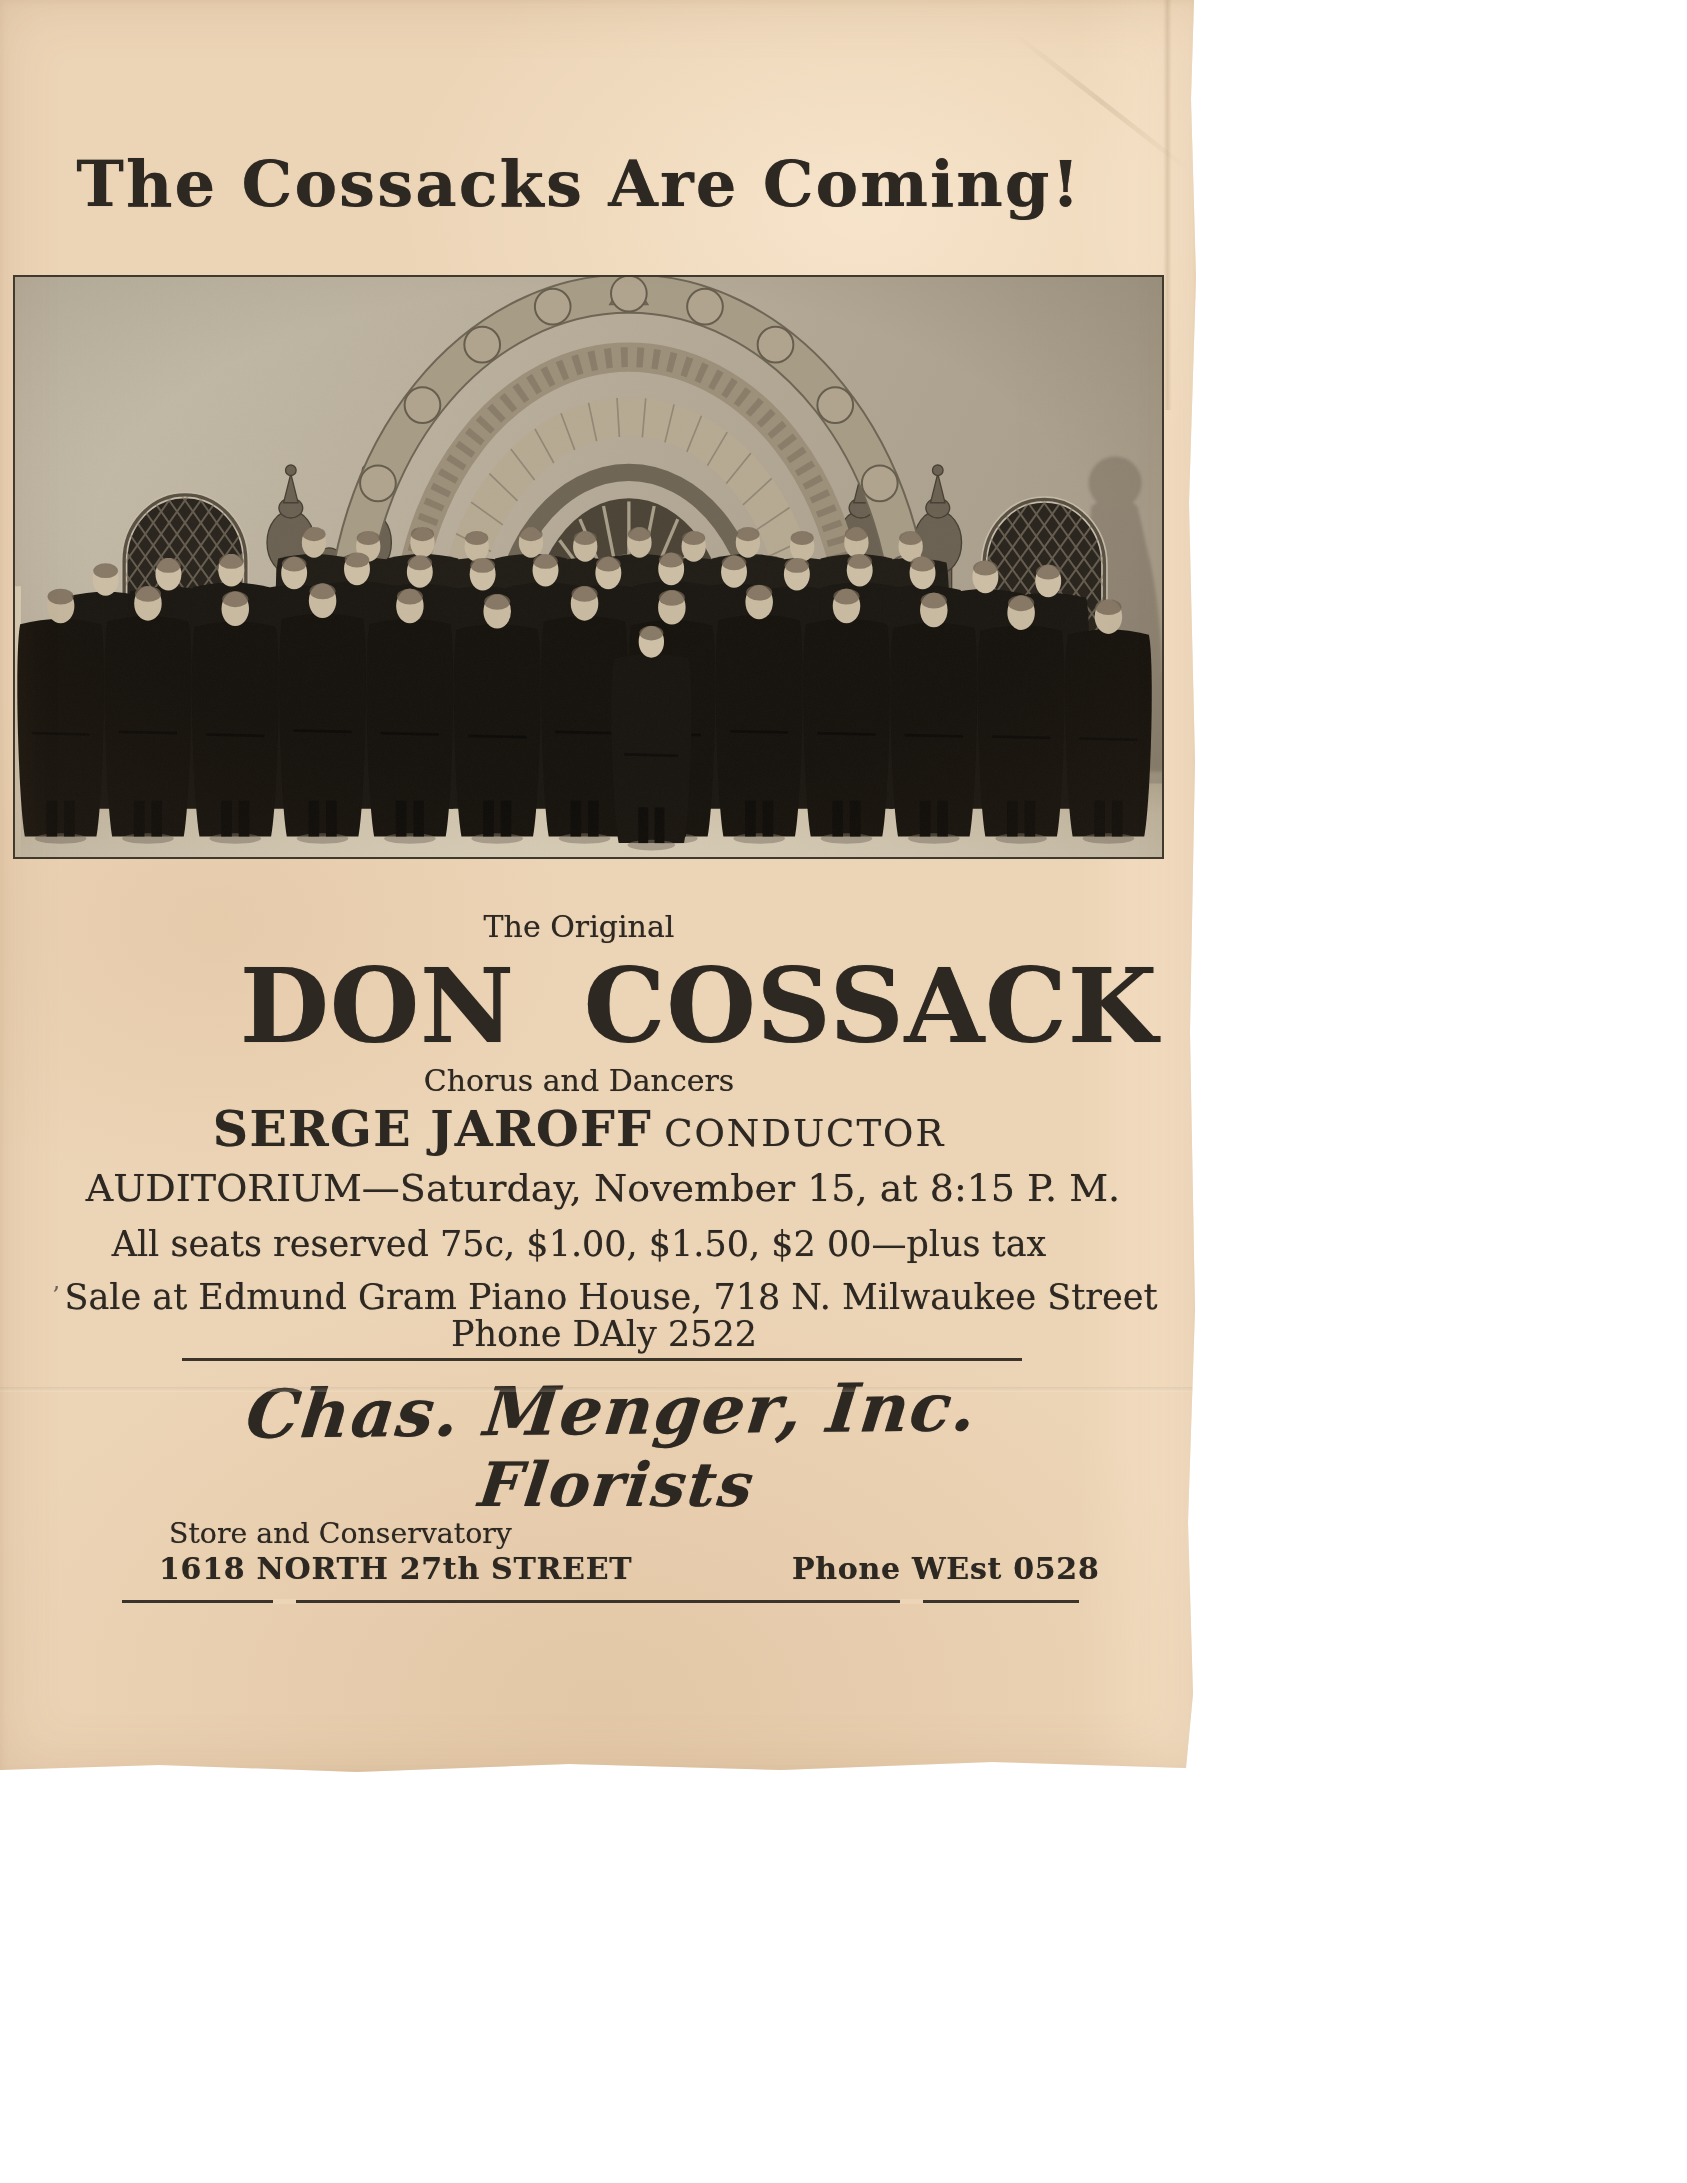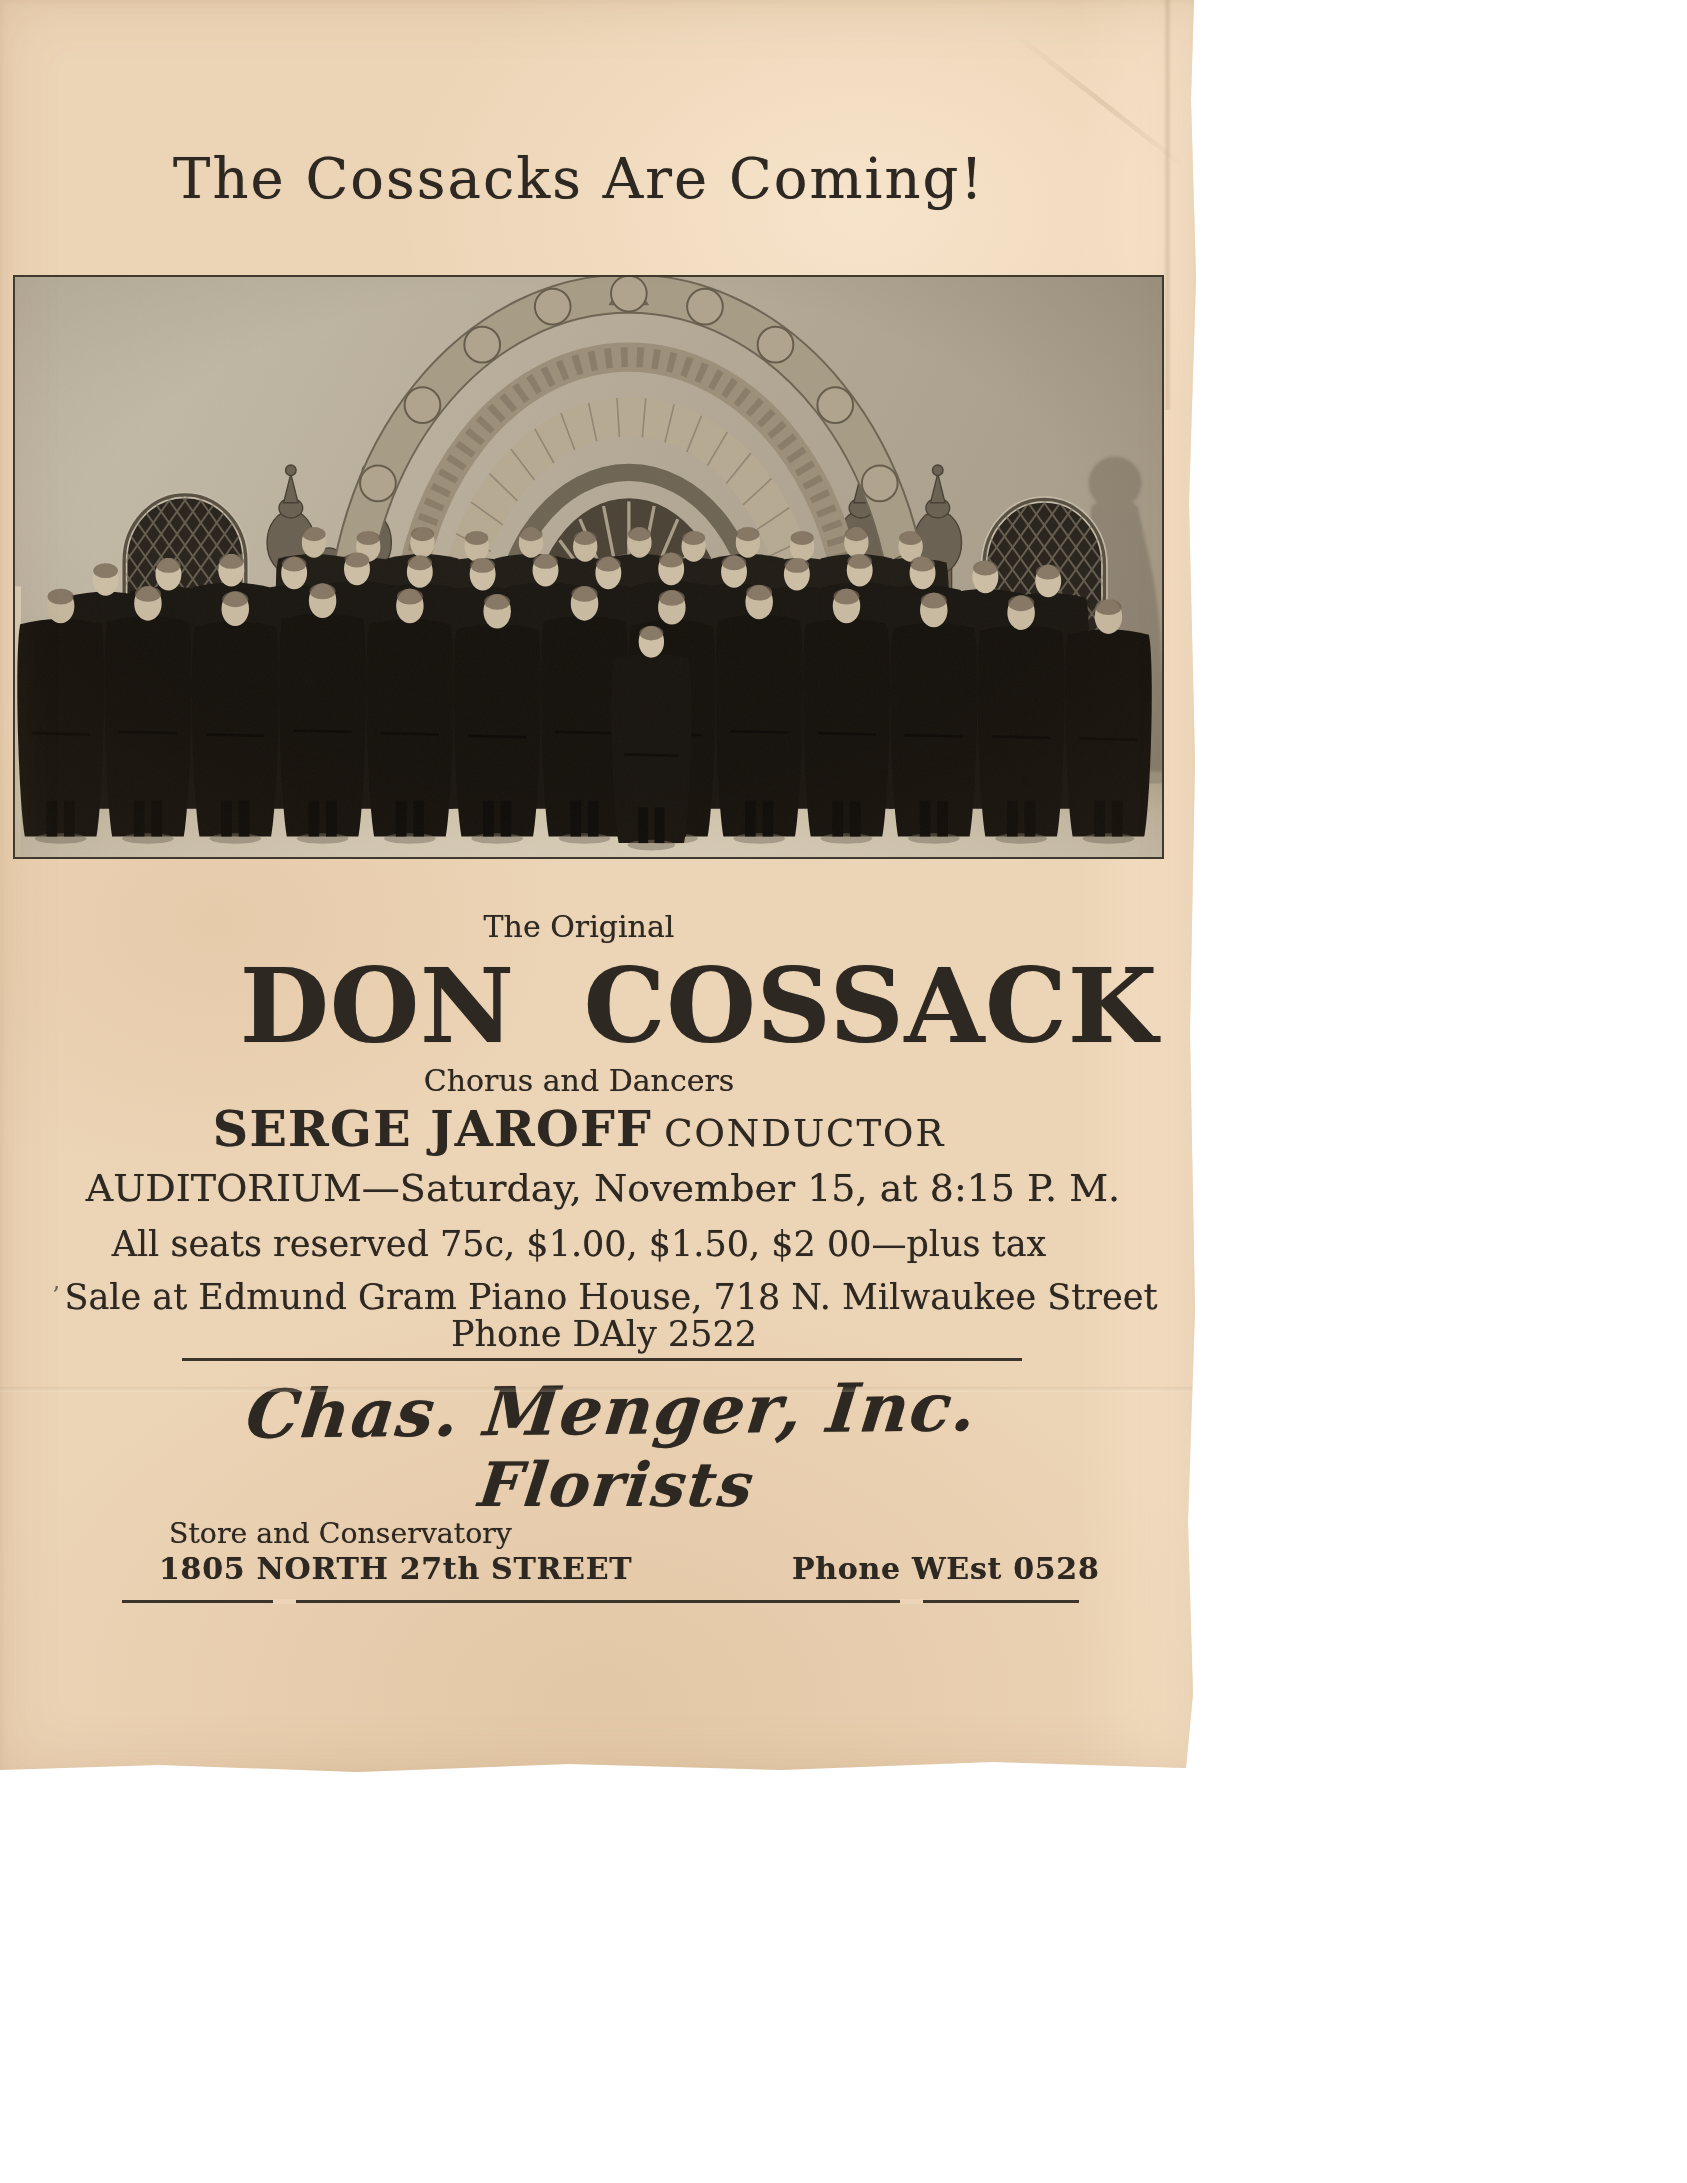--- a/index.html
+++ b/index.html
@@ -30,21 +30,21 @@
     background:linear-gradient(to right, rgba(124,94,61,0), rgba(124,94,61,.17), rgba(124,94,61,0));}
   .crease-d{left:992px;top:99px;width:218px;height:5.3px;transform:rotate(38deg);
     background:linear-gradient(to right, rgba(124,94,61,0), rgba(124,94,61,.15), rgba(124,94,61,0));}
   .crease-h{left:0;top:1387px;width:1197px;height:4.6px;
     background:linear-gradient(to bottom, rgba(124,94,61,.10), rgba(255,246,229,.22));}
   .txt{
     position:absolute;left:0;width:1158px;text-align:center;
     color:#2d2822;white-space:nowrap;
     text-shadow:0 0 0.7px rgba(45,40,34,.55);
   }
-  .headline{top:146px;font-size:56px;font-weight:normal;letter-spacing:2px;}
+  .headline{top:146px;font-size:64px;font-weight:bold;letter-spacing:2px;}
   .kicker{top:909px;font-size:30px;}
   .actname{top:945px;font-size:103px;font-weight:bold;letter-spacing:0.7px;word-spacing:32px;text-align:right;}
   .subtitle{top:1063px;font-size:30px;}
   .conductor-row{
     position:absolute;top:1100px;left:0;width:1158px;
     display:flex;justify-content:center;align-items:baseline;gap:12px;
     color:#2d2822;white-space:nowrap;text-shadow:0 0 0.7px rgba(45,40,34,.55);
   }
   .conductor-name{font-size:49px;font-weight:bold;letter-spacing:1.3px;}
   .conductor-role{font-size:37px;letter-spacing:2px;}
@@ -546,21 +546,21 @@
   <div class="txt phoned">Phone DAly 2522</div>
 
   <div class="rule1"></div>
 
   <div class="txt scriptname">Chas. Menger, Inc.</div>
   <div class="txt scripttrade">Florists</div>
 
   <div class="txt store">Store and Conservatory</div>
 
   <div class="addr-row">
-    <span class="addr">1805 NORTH 27th STREET</span>
+    <span class="addr">1618 NORTH 27th STREET</span>
     <span class="phonew">Phone WEst 0528</span>
   </div>
 
   <div class="rule2"></div>
   <div class="rule2-gap" style="left:273px;"></div>
   <div class="rule2-gap" style="left:900px;"></div>
 
 
   <div class="crease crease-v"></div>
   <div class="crease crease-d"></div>

